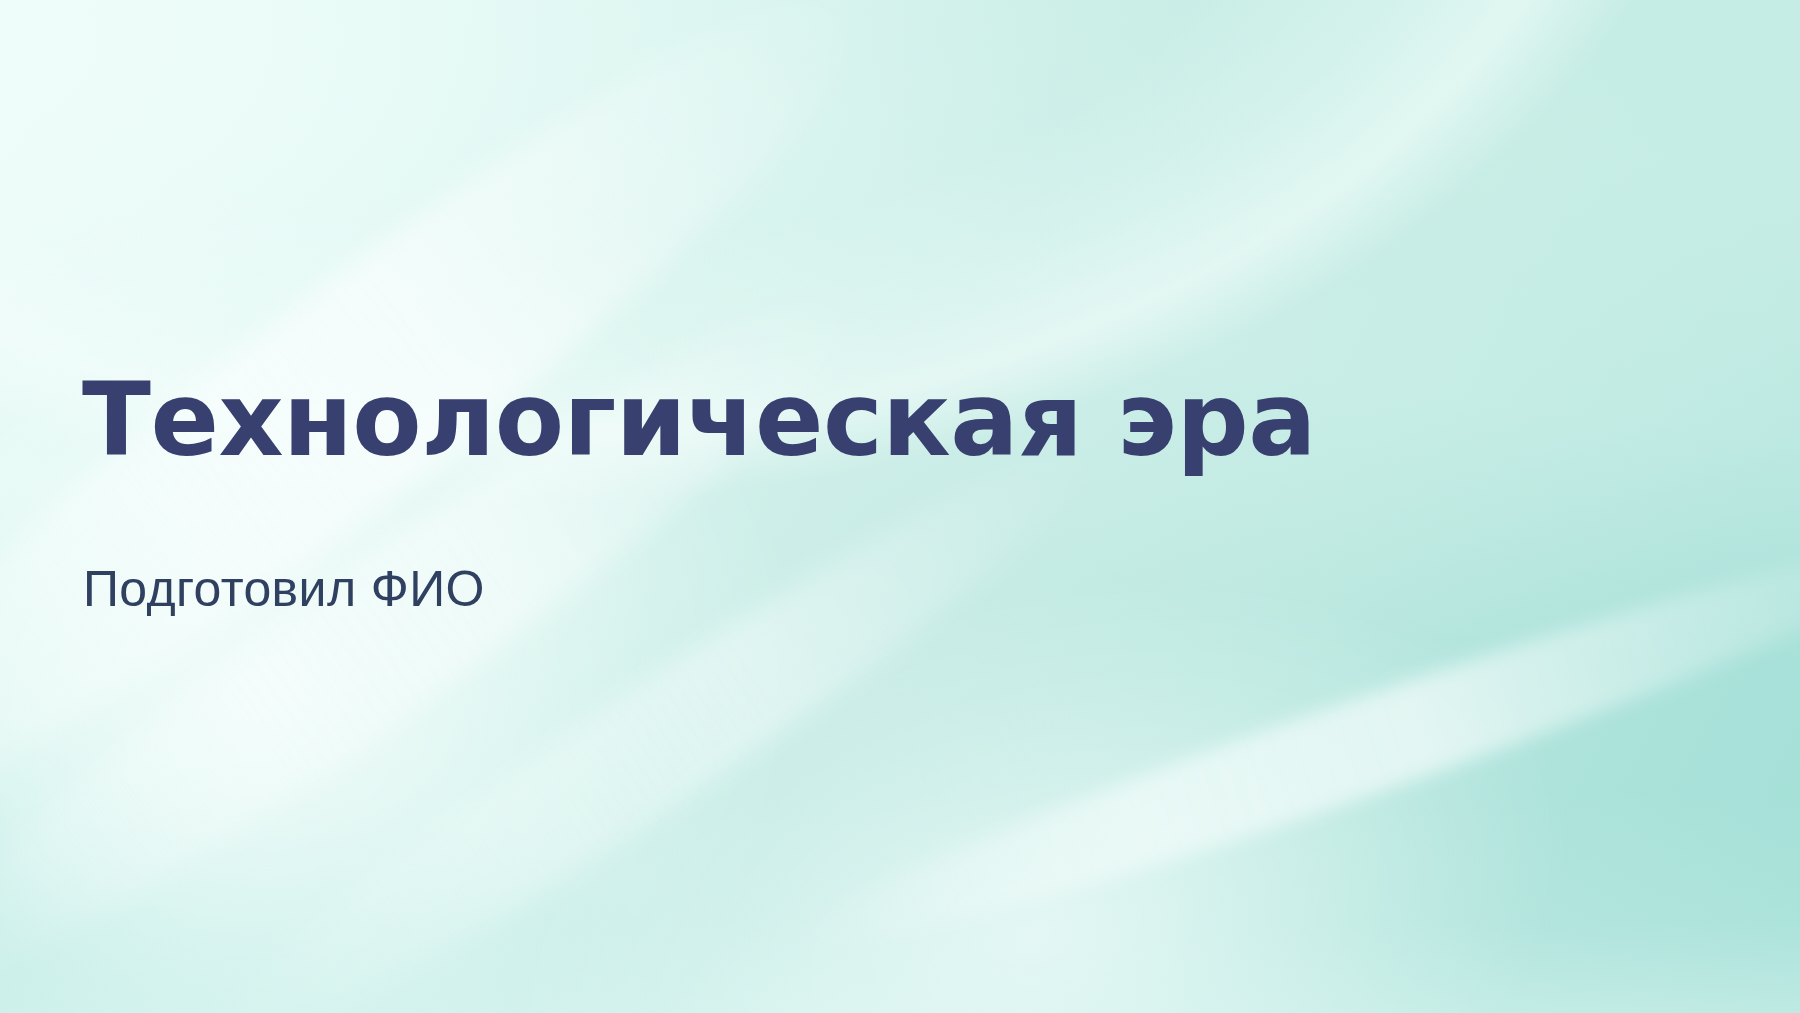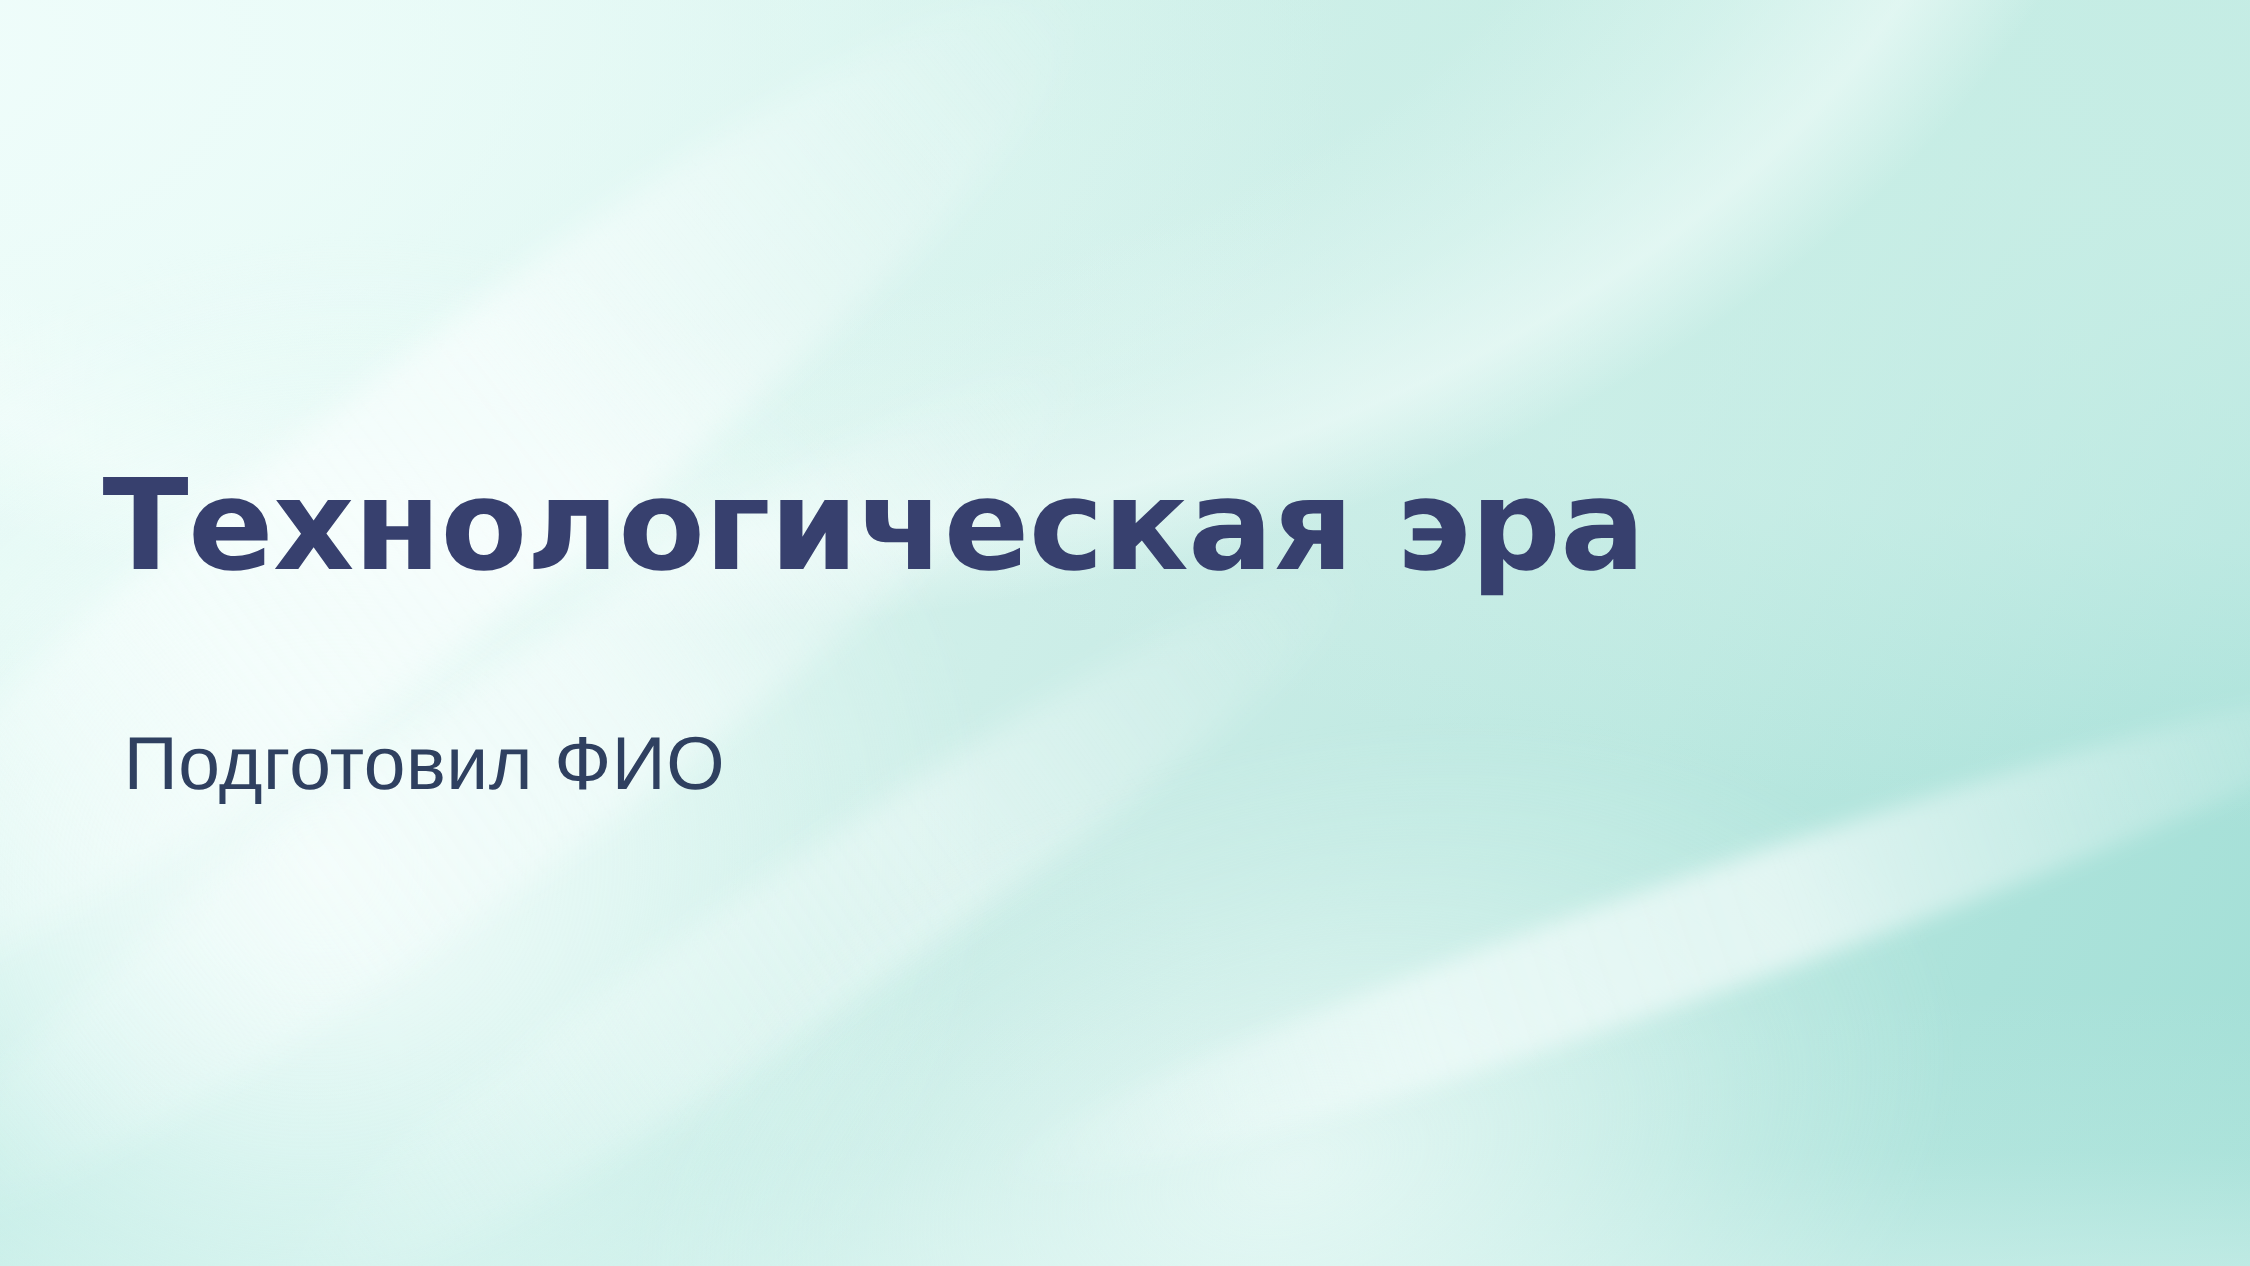--- a/index.html
+++ b/index.html
@@ -202,23 +202,23 @@
     font-weight: 700;
     letter-spacing: -0.5px;
     color: #37406e;
     white-space: nowrap;
   }
 
   .slide-subtitle {
     position: absolute;
     left: 1px;
     top: 562px;
-    margin: 16px;
+    margin: 0;
     font-family: "Liberation Sans", "DejaVu Sans", sans-serif;
-    font-size: 60px;
+    font-size: 50px;
     line-height: 1.1;
     font-weight: 400;
     letter-spacing: 0.4px;
     color: #2f4060;
     white-space: nowrap;
   }
 </style>
 </head>
 <body>
 

